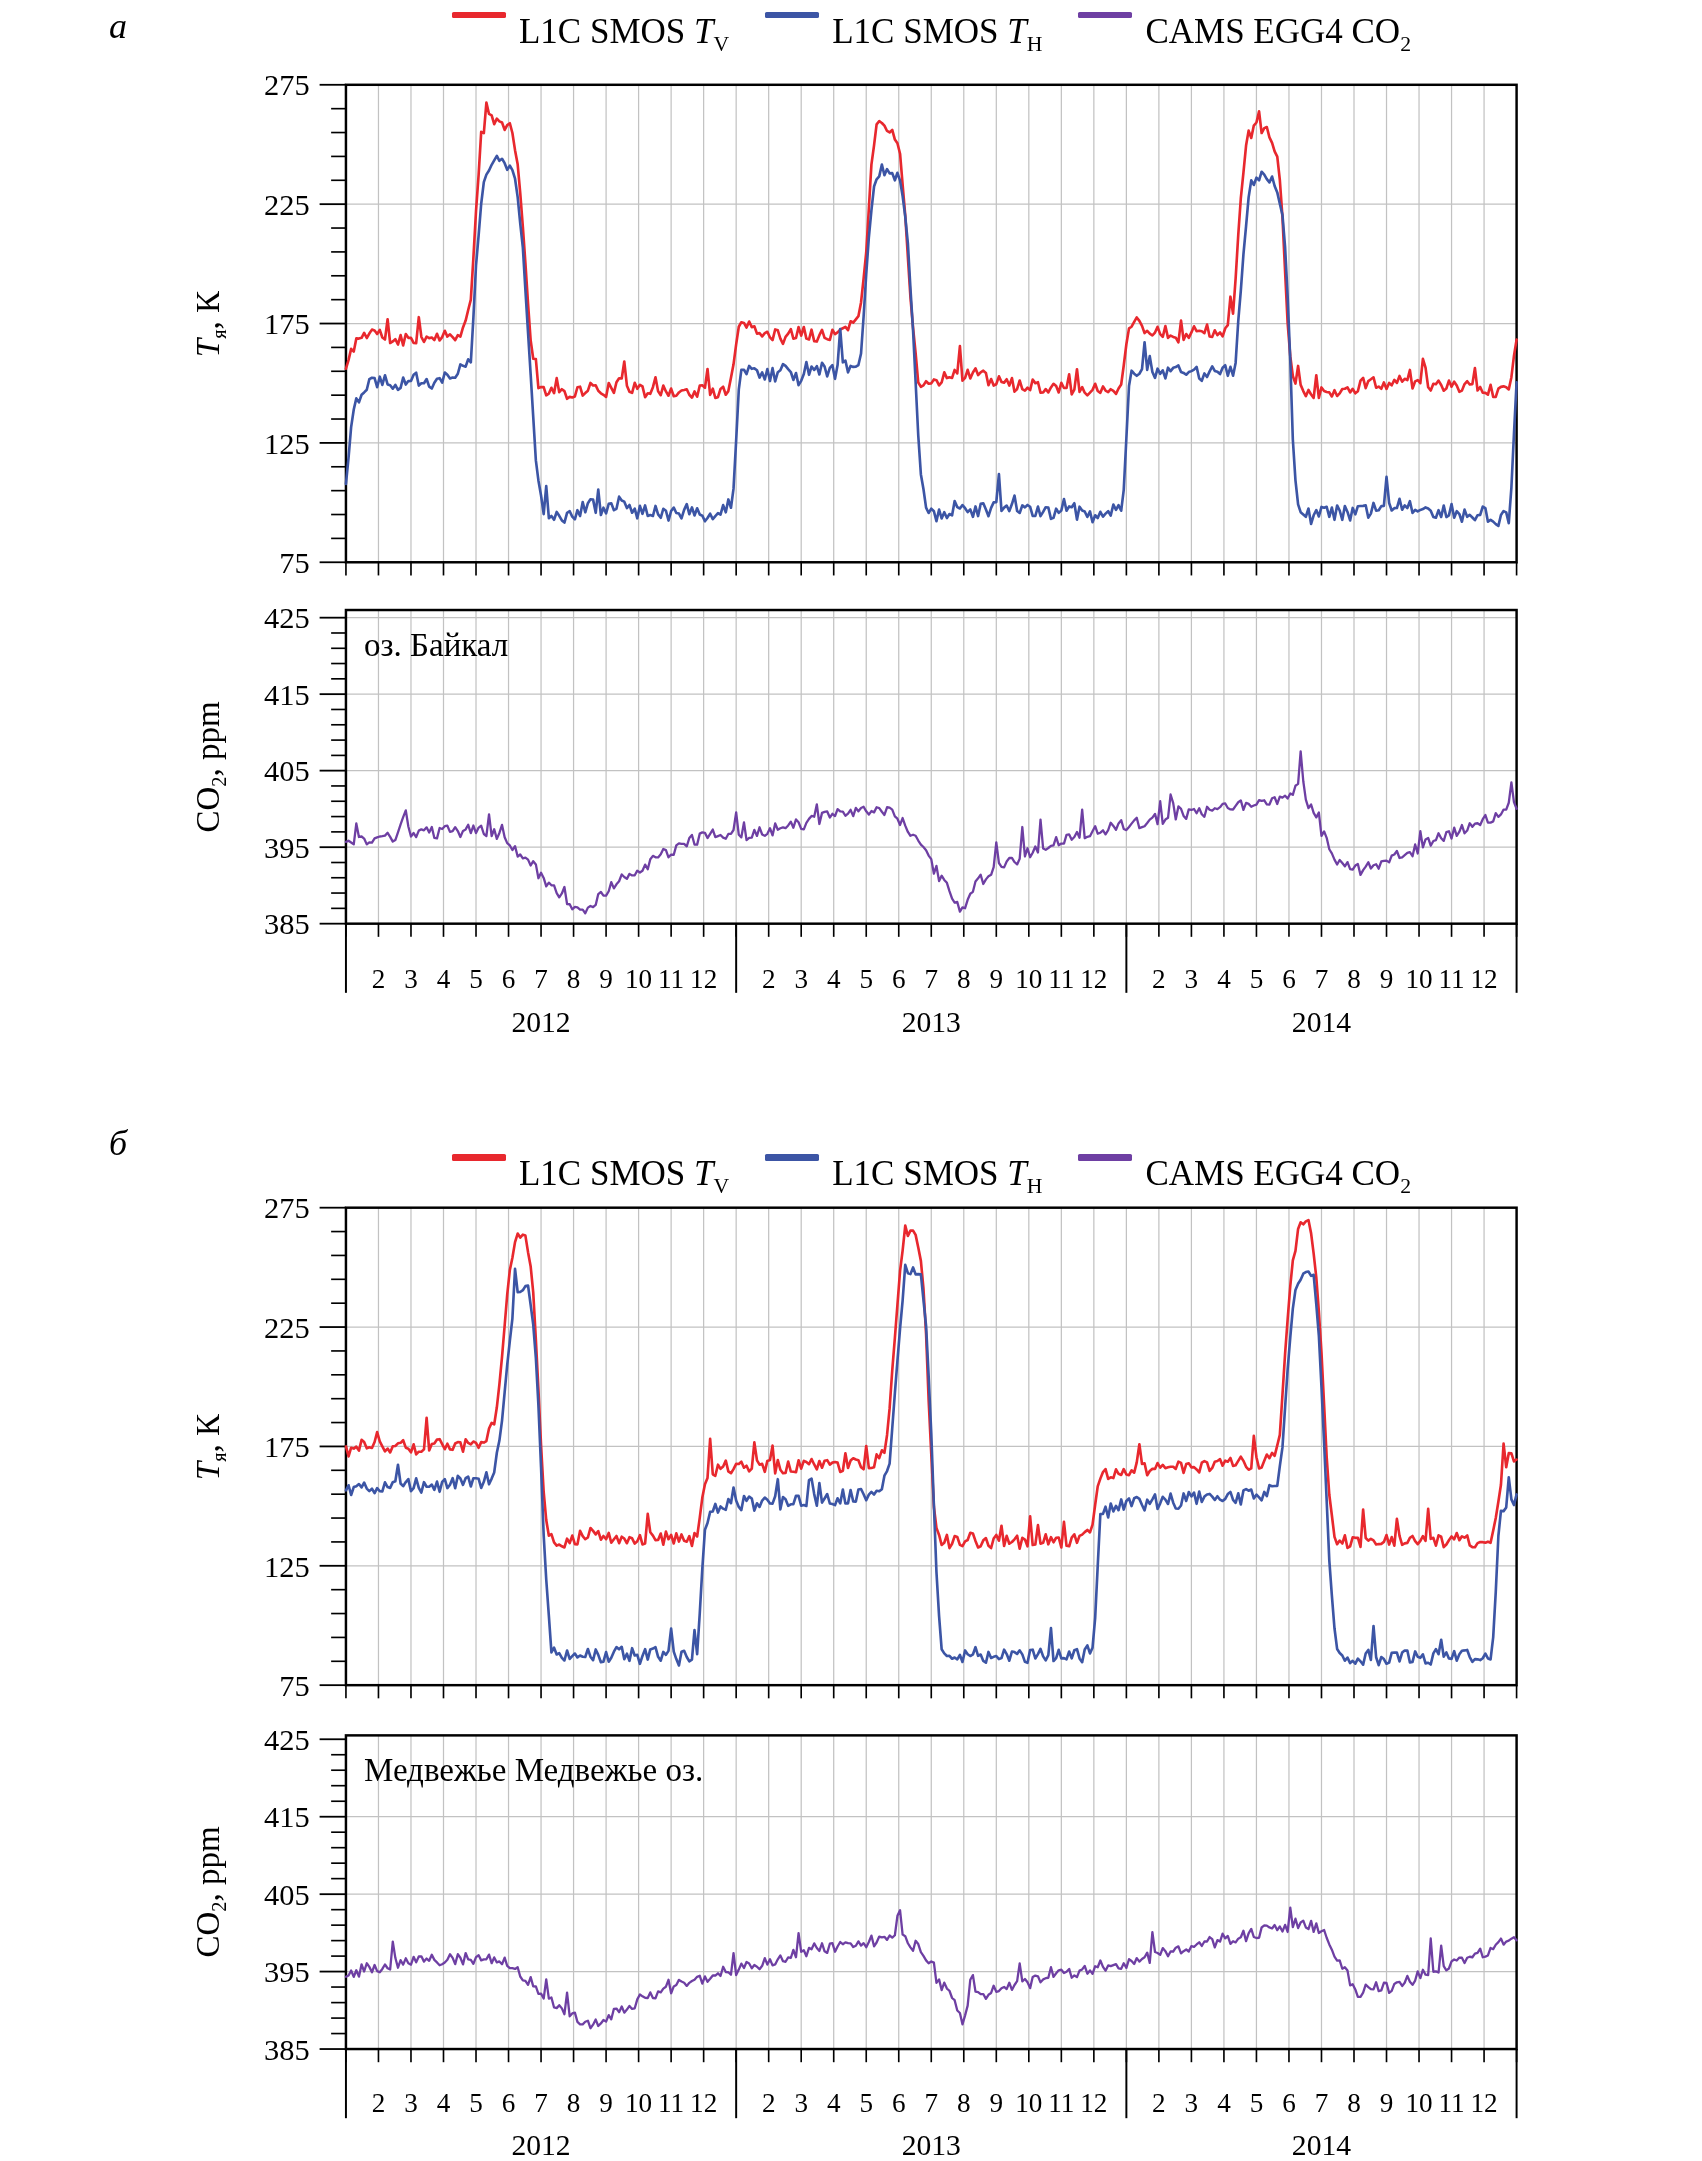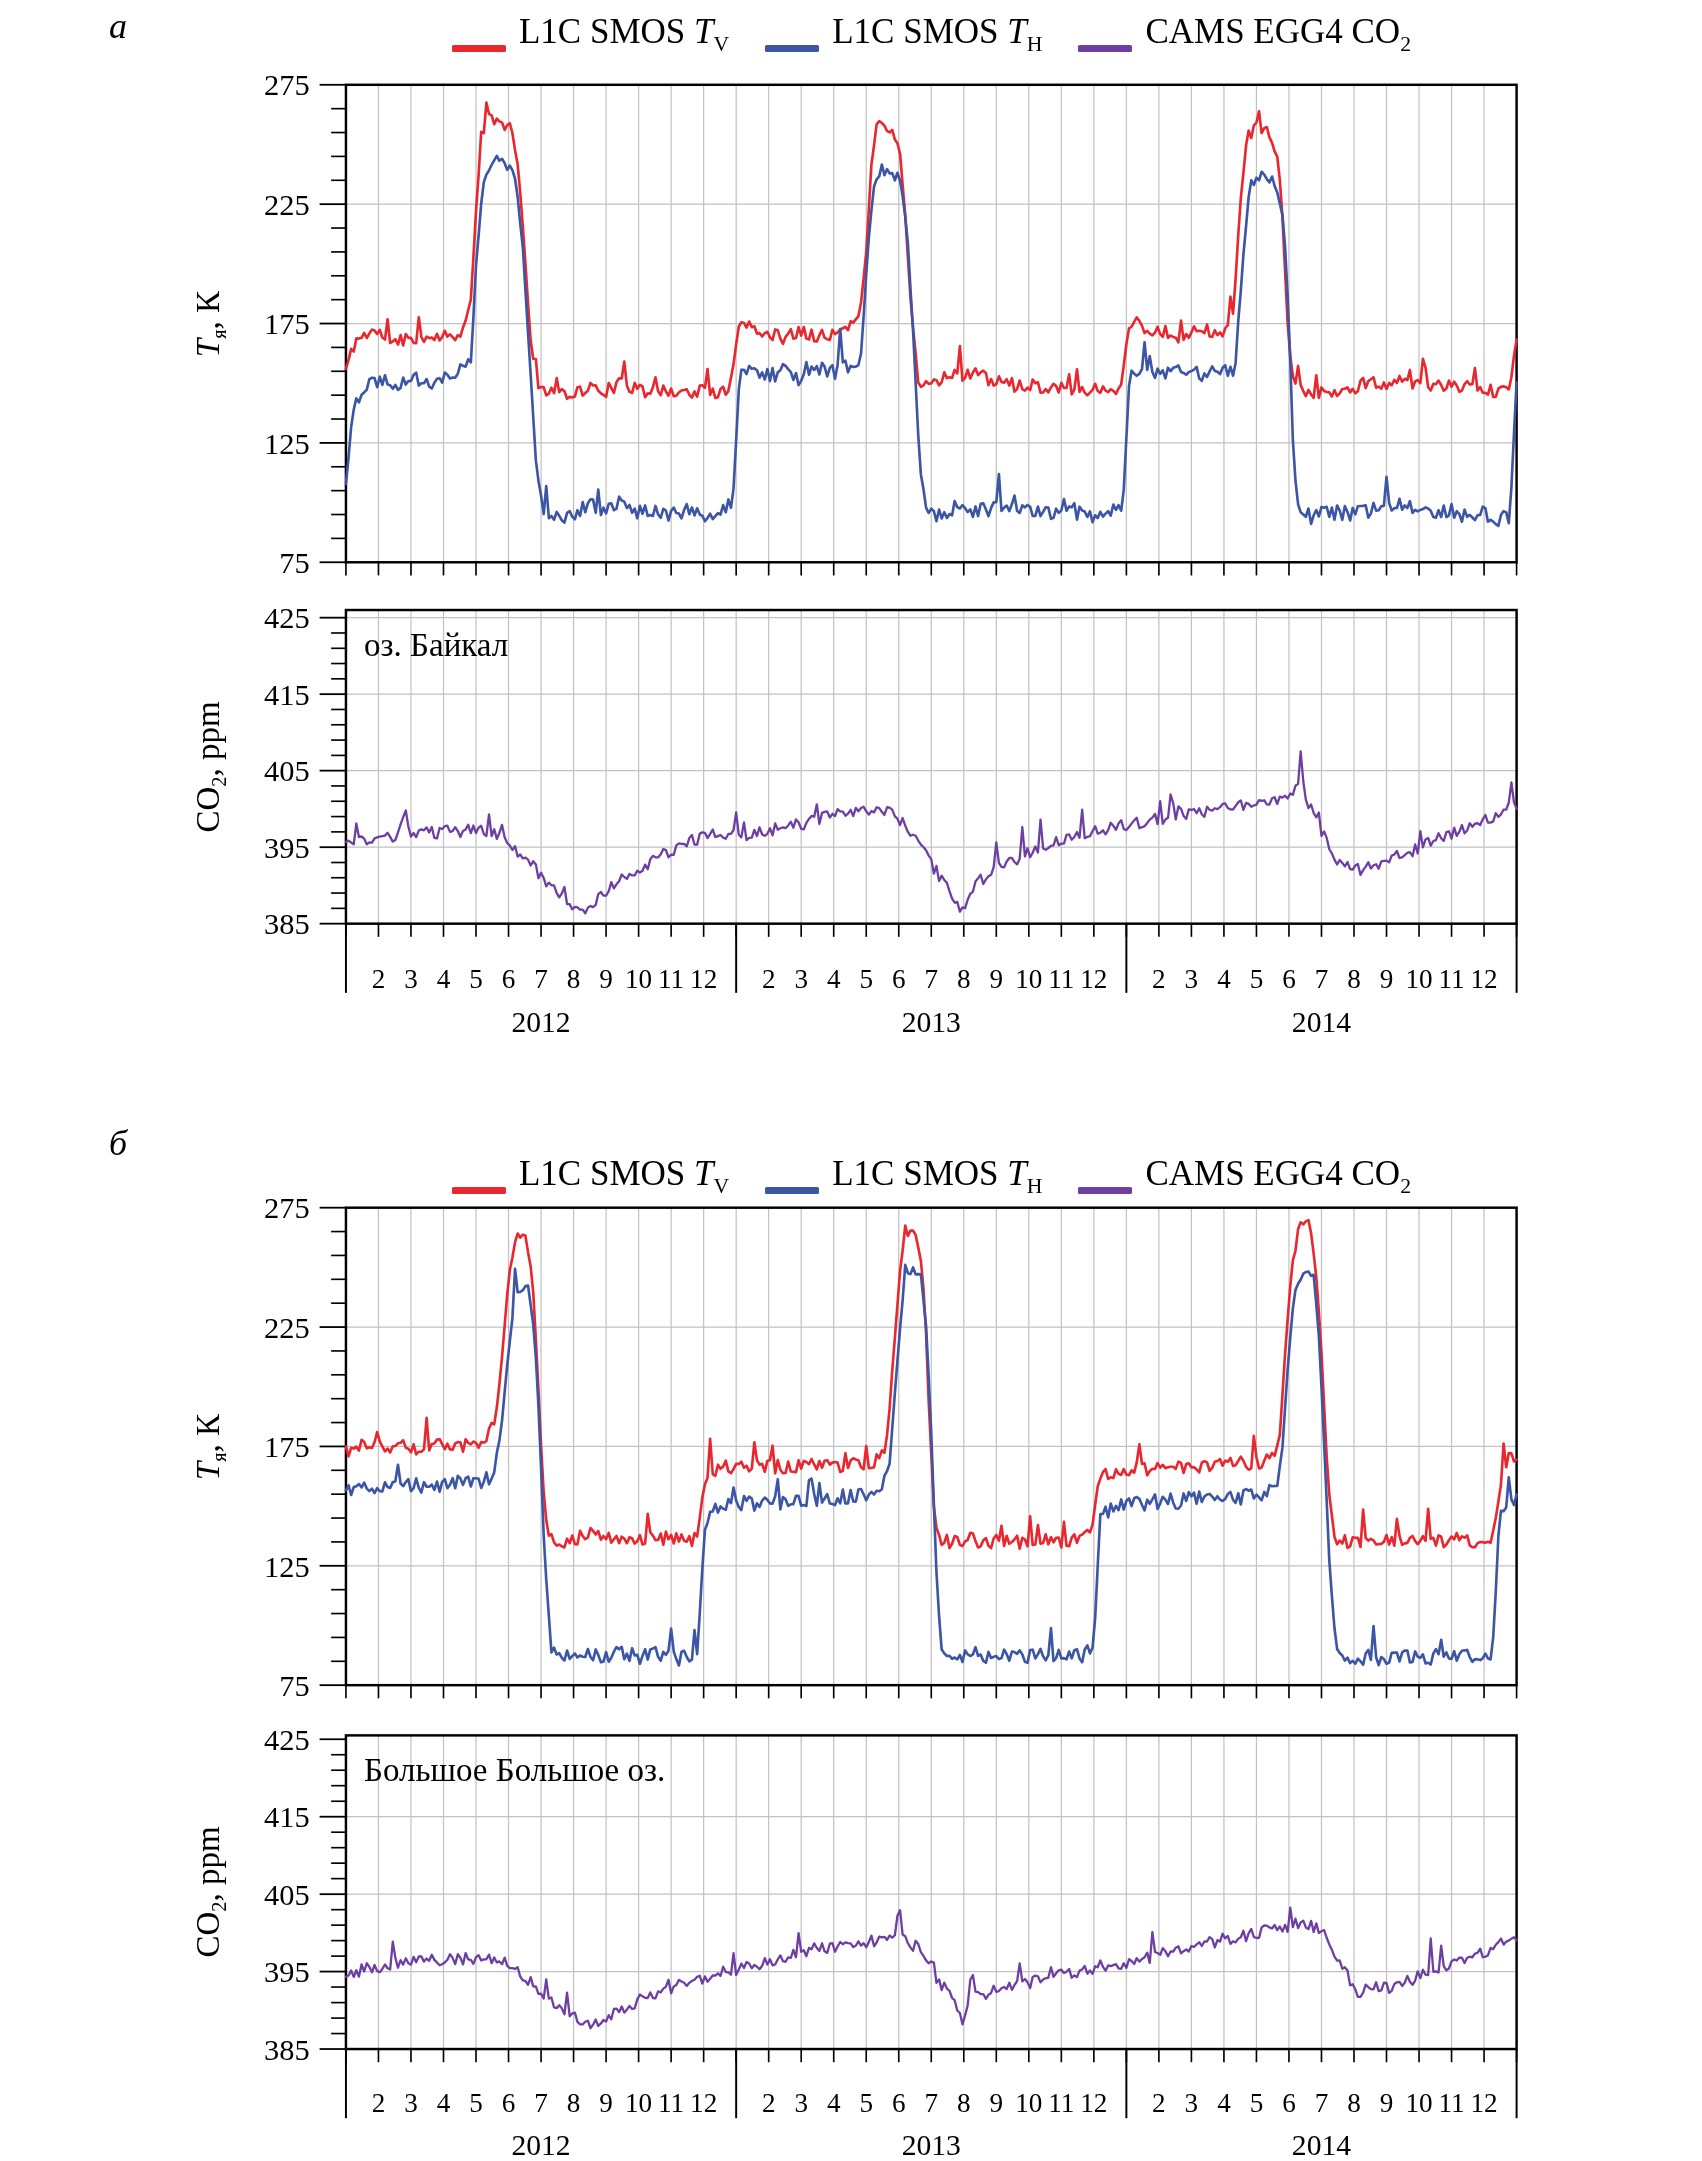--- a/index.html
+++ b/index.html
@@ -1,21 +1,21 @@
 <!DOCTYPE html>
 <html style="font-size:13px"><head>
 <meta charset="utf-8">
 <style>
   html,body{margin:0;padding:0;background:#ffffff;}
   body{width:1702px;height:2161px;position:relative;font-family:"Liberation Serif",serif;color:#000;}
   .figure{position:absolute;left:0;top:0;width:1702px;height:2161px;}
   svg{position:absolute;left:0;top:0;}
   .panel-letter{position:absolute;left:109px;font-style:italic;font-size:36px;line-height:1;}
   .legend{position:absolute;left:346px;width:1171px;display:flex;justify-content:center;align-items:center;gap:36px;font-size:35px;white-space:nowrap;}
-  .legend-item{display:flex;align-items:flex-end;gap:13px;}
+  .legend-item{display:flex;align-items:flex-start;gap:13px;}
   .swatch{display:inline-block;width:54px;height:6.6px;border-radius:1.6px;}
   .it{font-style:italic;}
   sub{font-size:0.62em;line-height:0;}
   .ytitle{position:absolute;transform:translate(-50%,-50%) rotate(-90deg);white-space:nowrap;font-size:33px;}
   .annotation{position:absolute;font-size:33px;white-space:nowrap;text-align:center;}
   .xcaption{position:absolute;left:346px;width:1171px;text-align:center;font-size:33px;}
 </style>
 </head>
 <body>
 
@@ -556,16 +556,16 @@
       <span class="swatch" style="background:#3c55a5"></span>
       <span><span>L1C SMOS </span><span class="it">T</span><sub>H</sub></span>
     </div>
     <div class="legend-item">
       <span class="swatch" style="background:#6e3fa3"></span>
       <span><span>CAMS EGG4 CO</span><span class="it"></span><sub>2</sub></span>
     </div>
   </div>
   <div class="ytitle" style="left:208px;top:1447px;"><span class="it">Т</span><sub>я</sub><span>, К</span></div>
   <div class="ytitle" style="left:208px;top:1892px;"><span>CO</span><sub>2</sub><span>, ppm</span></div>
-  <div class="annotation" style="left:364px;top:1752px;">Большое Большое оз.</div>
+  <div class="annotation" style="left:364px;top:1752px;">Медвежье Медвежье оз.</div>
 
 </div>
 
 
 </body></html>

